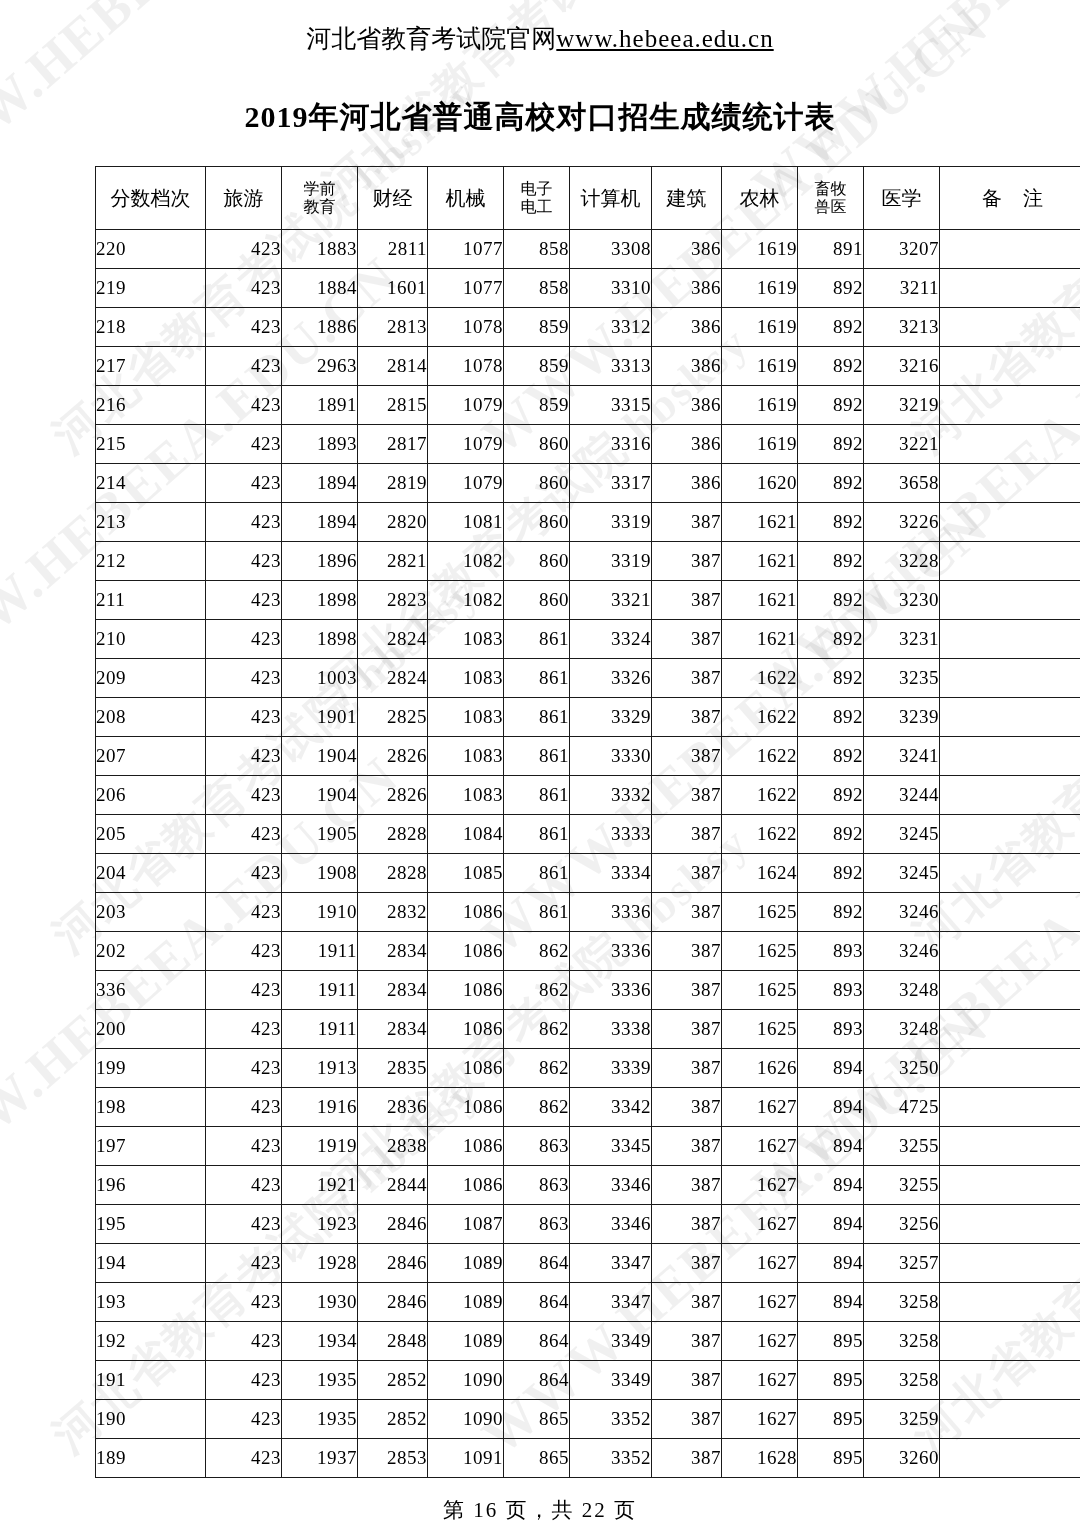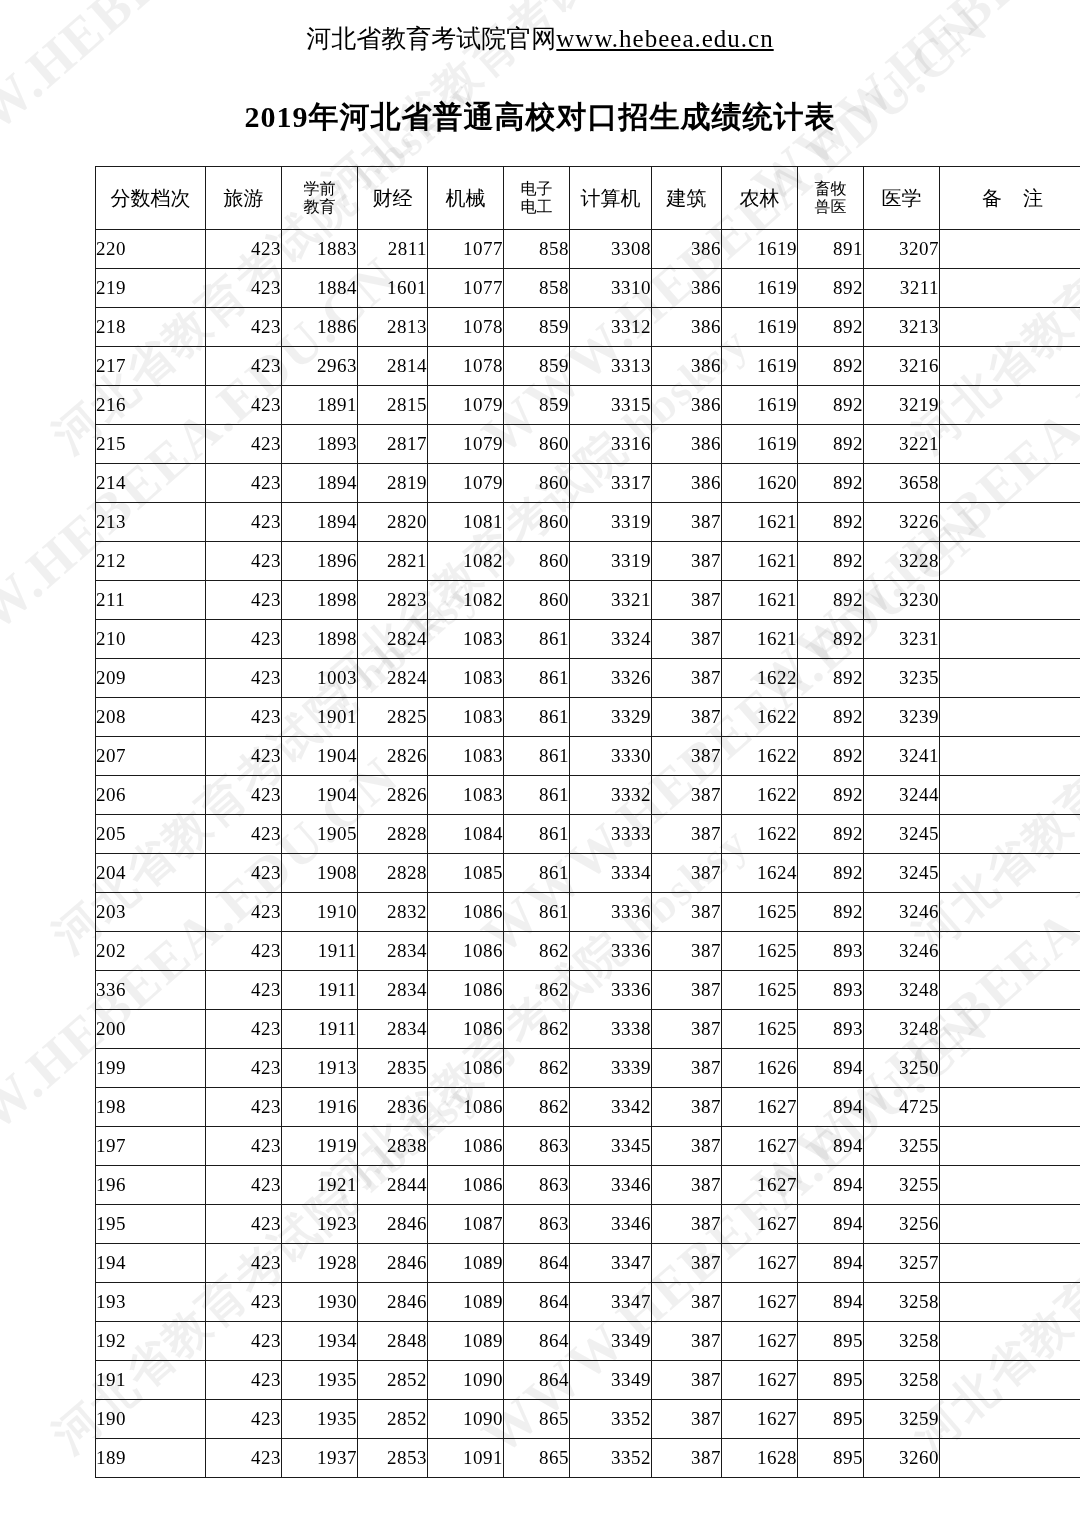--- a/index.html
+++ b/index.html
@@ -679,14 +679,15 @@
             <td class="c-num">387</td>
             <td class="c-num">1628</td>
             <td class="c-num">895</td>
             <td class="c-num">3260</td>
             <td class="c-note"></td>
           </tr>
         </tbody>
     </table>
   </div>
 
+  <div class="page-number">第 16 页，共 22 页</div>
 
 </div>
 
 </body></html>

